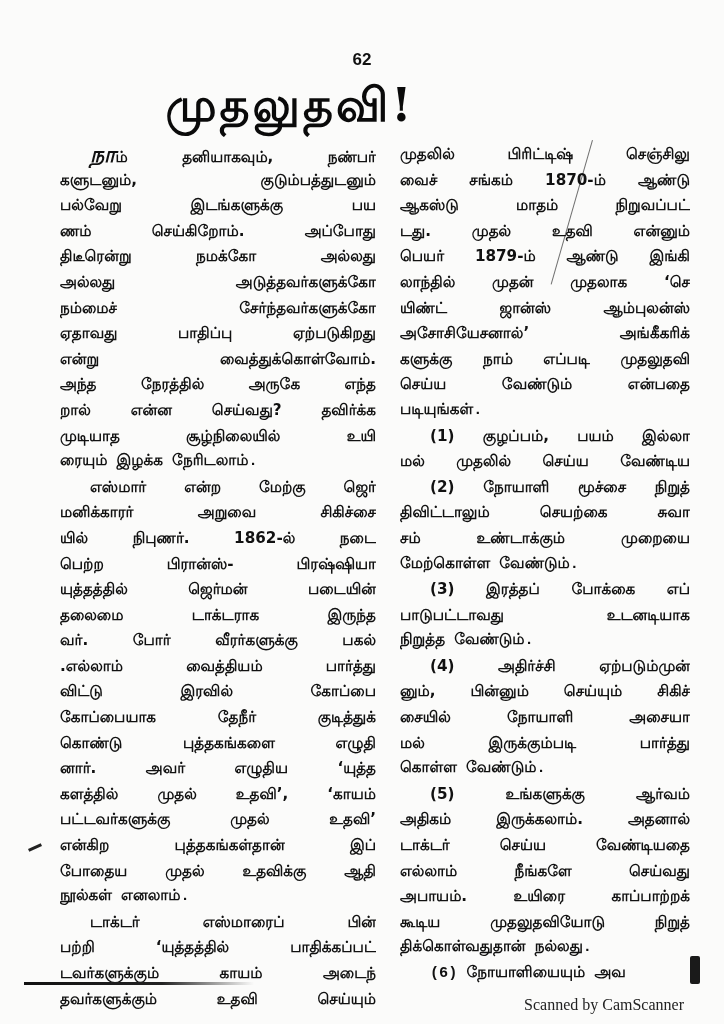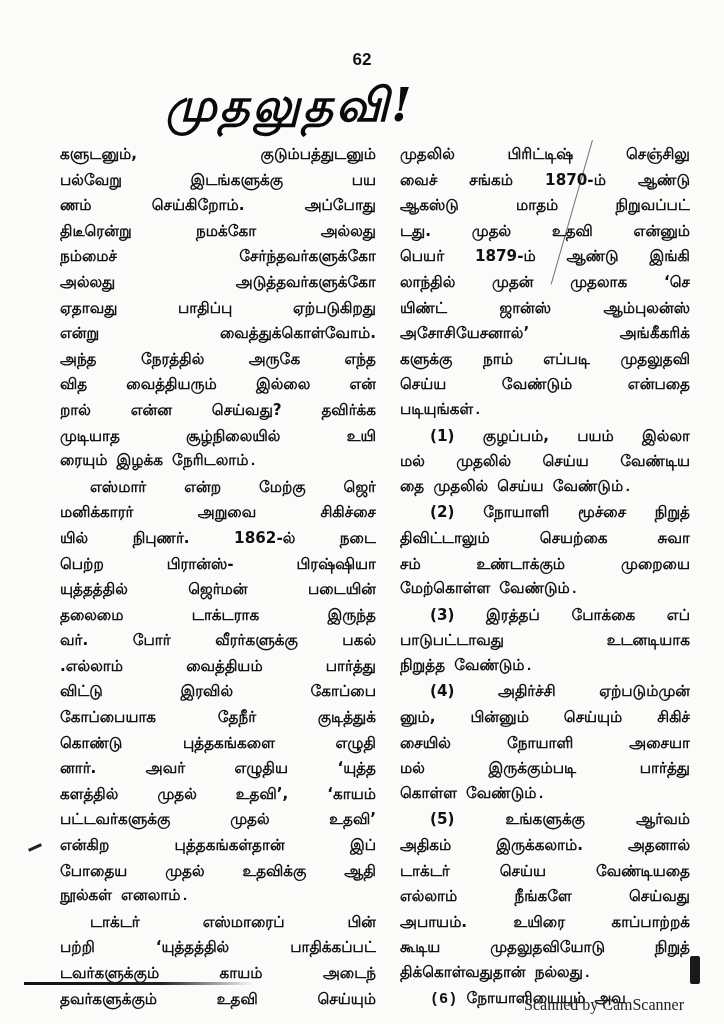--- a/index.html
+++ b/index.html
@@ -14,21 +14,21 @@
     position: absolute; left: 0; top: 0; width: 724px; height: 1024px;
     background: #fbfbfa;
   }
   .page-number {
     position: absolute; top: 50px; left: 0; width: 724px;
     text-align: center; font-family: "Liberation Sans", sans-serif;
     font-weight: bold; font-size: 17px; color: #111;
   }
   .title {
     position: absolute; top: 78px; left: 0; width: 580px; text-align: center;
-    font-family: "DejaVu Serif", serif; font-style: italic; font-weight: bold;
+    font-family: "DejaVu Serif", serif; font-weight: bold;
     font-size: 46px; letter-spacing: 3px; color: #0a0a0a;
   }
   .col {
     position: absolute; top: 142px;
     font-weight: bold; font-size: 15.2px; line-height: 25.6px; color: #111;
   }
   .col-left { left: 60px; width: 316px; }
   .col-right { left: 400px; width: 290px; }
   .line {
     display: block; white-space: nowrap; overflow: hidden;
@@ -60,30 +60,30 @@
 </style>
 </head>
 <body>
 
 <div class="page">
   <div class="page-number">62</div>
   <div class="title">முதலுதவி!</div>
   <div class="pen-line"></div>
 
   <div class="col col-left">
+    <span class="line indent"><span class="drop">நா</span><span>ம் தனியாகவும், நண்பர்</span></span>
     <span class="line">களுடனும், குடும்பத்துடனும்</span>
     <span class="line">பல்வேறு இடங்களுக்கு பய</span>
     <span class="line">ணம் செய்கிறோம். அப்போது</span>
     <span class="line">திடீரென்று நமக்கோ அல்லது</span>
+    <span class="line">அல்லது அடுத்தவர்களுக்கோ</span>
     <span class="line">நம்மைச் சேர்ந்தவர்களுக்கோ</span>
-    <span class="line">அல்லது அடுத்தவர்களுக்கோ</span>
     <span class="line">ஏதாவது பாதிப்பு ஏற்படுகிறது</span>
     <span class="line">என்று வைத்துக்கொள்வோம்.</span>
     <span class="line">அந்த நேரத்தில் அருகே எந்த</span>
-    <span class="line">வித வைத்தியரும் இல்லை என்</span>
     <span class="line">றால் என்ன செய்வது? தவிர்க்க</span>
     <span class="line">முடியாத சூழ்நிலையில் உயி</span>
     <span class="line last">ரையும் இழக்க நேரிடலாம்.</span>
     <span class="line indent">எஸ்மார் என்ற மேற்கு ஜெர்</span>
     <span class="line">மனிக்காரர் அறுவை சிகிச்சை</span>
     <span class="line">யில் நிபுணர். 1862-ல் நடை</span>
     <span class="line">பெற்ற பிரான்ஸ்- பிரஷ்ஷியா</span>
     <span class="line">யுத்தத்தில் ஜெர்மன் படையின்</span>
     <span class="line">தலைமை டாக்டராக இருந்த</span>
     <span class="line">வர். போர் வீரர்களுக்கு பகல்</span>
@@ -111,21 +111,20 @@
     <span class="line">டது. முதல் உதவி என்னும்</span>
     <span class="line">பெயர் 1879-ம் ஆண்டு இங்கி</span>
     <span class="line">லாந்தில் முதன் முதலாக ‘செ</span>
     <span class="line">யிண்ட் ஜான்ஸ் ஆம்புலன்ஸ்</span>
     <span class="line">அசோசியேசனால்’ அங்கீகரிக்</span>
     <span class="line">களுக்கு நாம் எப்படி முதலுதவி</span>
     <span class="line">செய்ய வேண்டும் என்பதை</span>
     <span class="line last">படியுங்கள்.</span>
     <span class="line indent">(1) குழப்பம், பயம் இல்லா</span>
     <span class="line">மல் முதலில் செய்ய வேண்டிய</span>
-    <span class="line last">தை முதலில் செய்ய வேண்டும்.</span>
     <span class="line indent">(2) நோயாளி மூச்சை நிறுத்</span>
     <span class="line">திவிட்டாலும் செயற்கை சுவா</span>
     <span class="line">சம் உண்டாக்கும் முறையை</span>
     <span class="line last">மேற்கொள்ள வேண்டும்.</span>
     <span class="line indent">(3) இரத்தப் போக்கை எப்</span>
     <span class="line">பாடுபட்டாவது உடனடியாக</span>
     <span class="line last">நிறுத்த வேண்டும்.</span>
     <span class="line indent">(4) அதிர்ச்சி ஏற்படும்முன்</span>
     <span class="line">னும், பின்னும் செய்யும் சிகிச்</span>
     <span class="line">சையில் நோயாளி அசையா</span>

